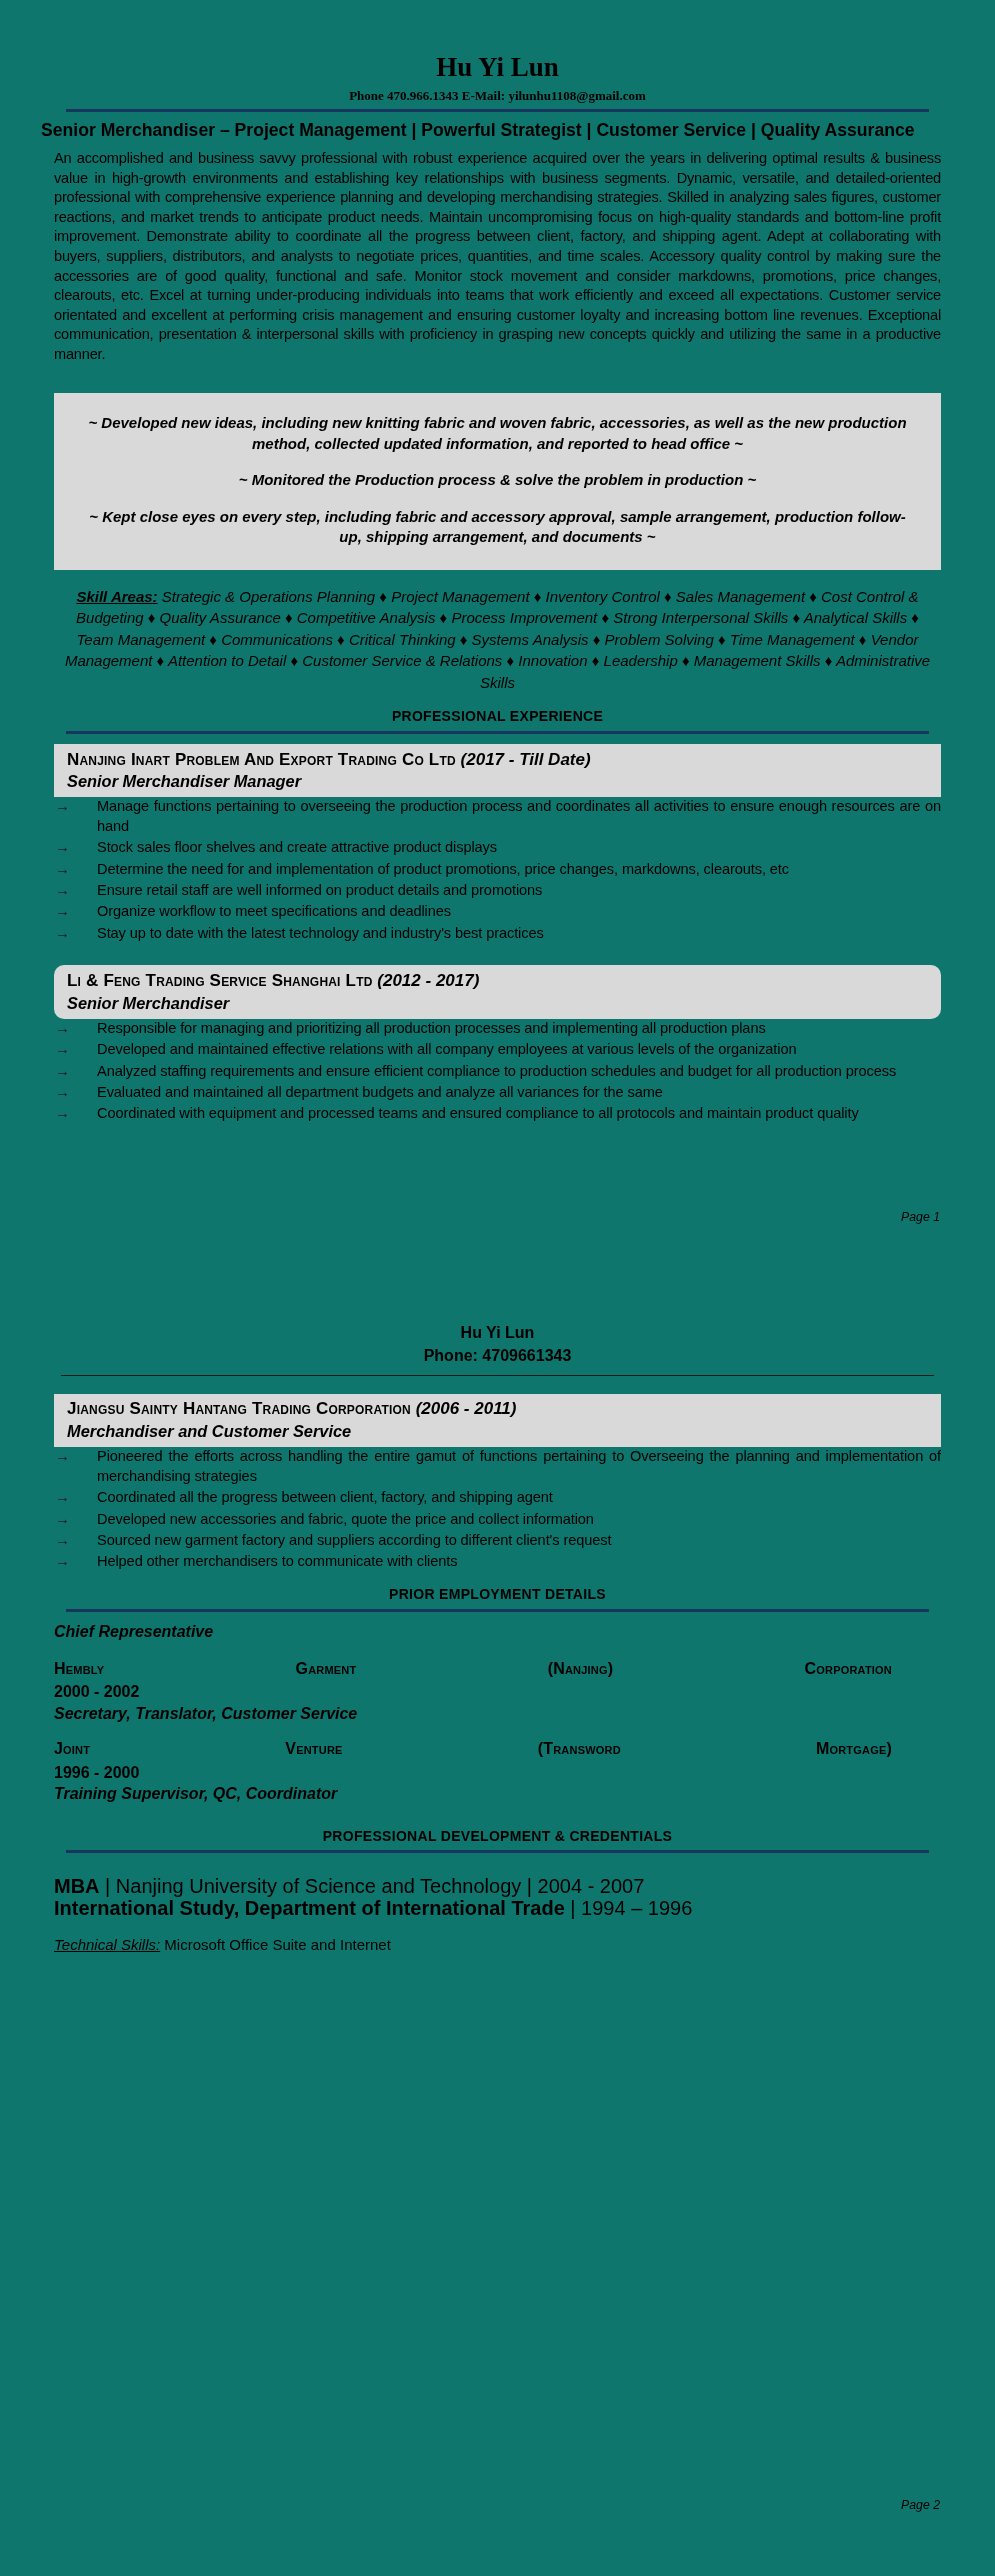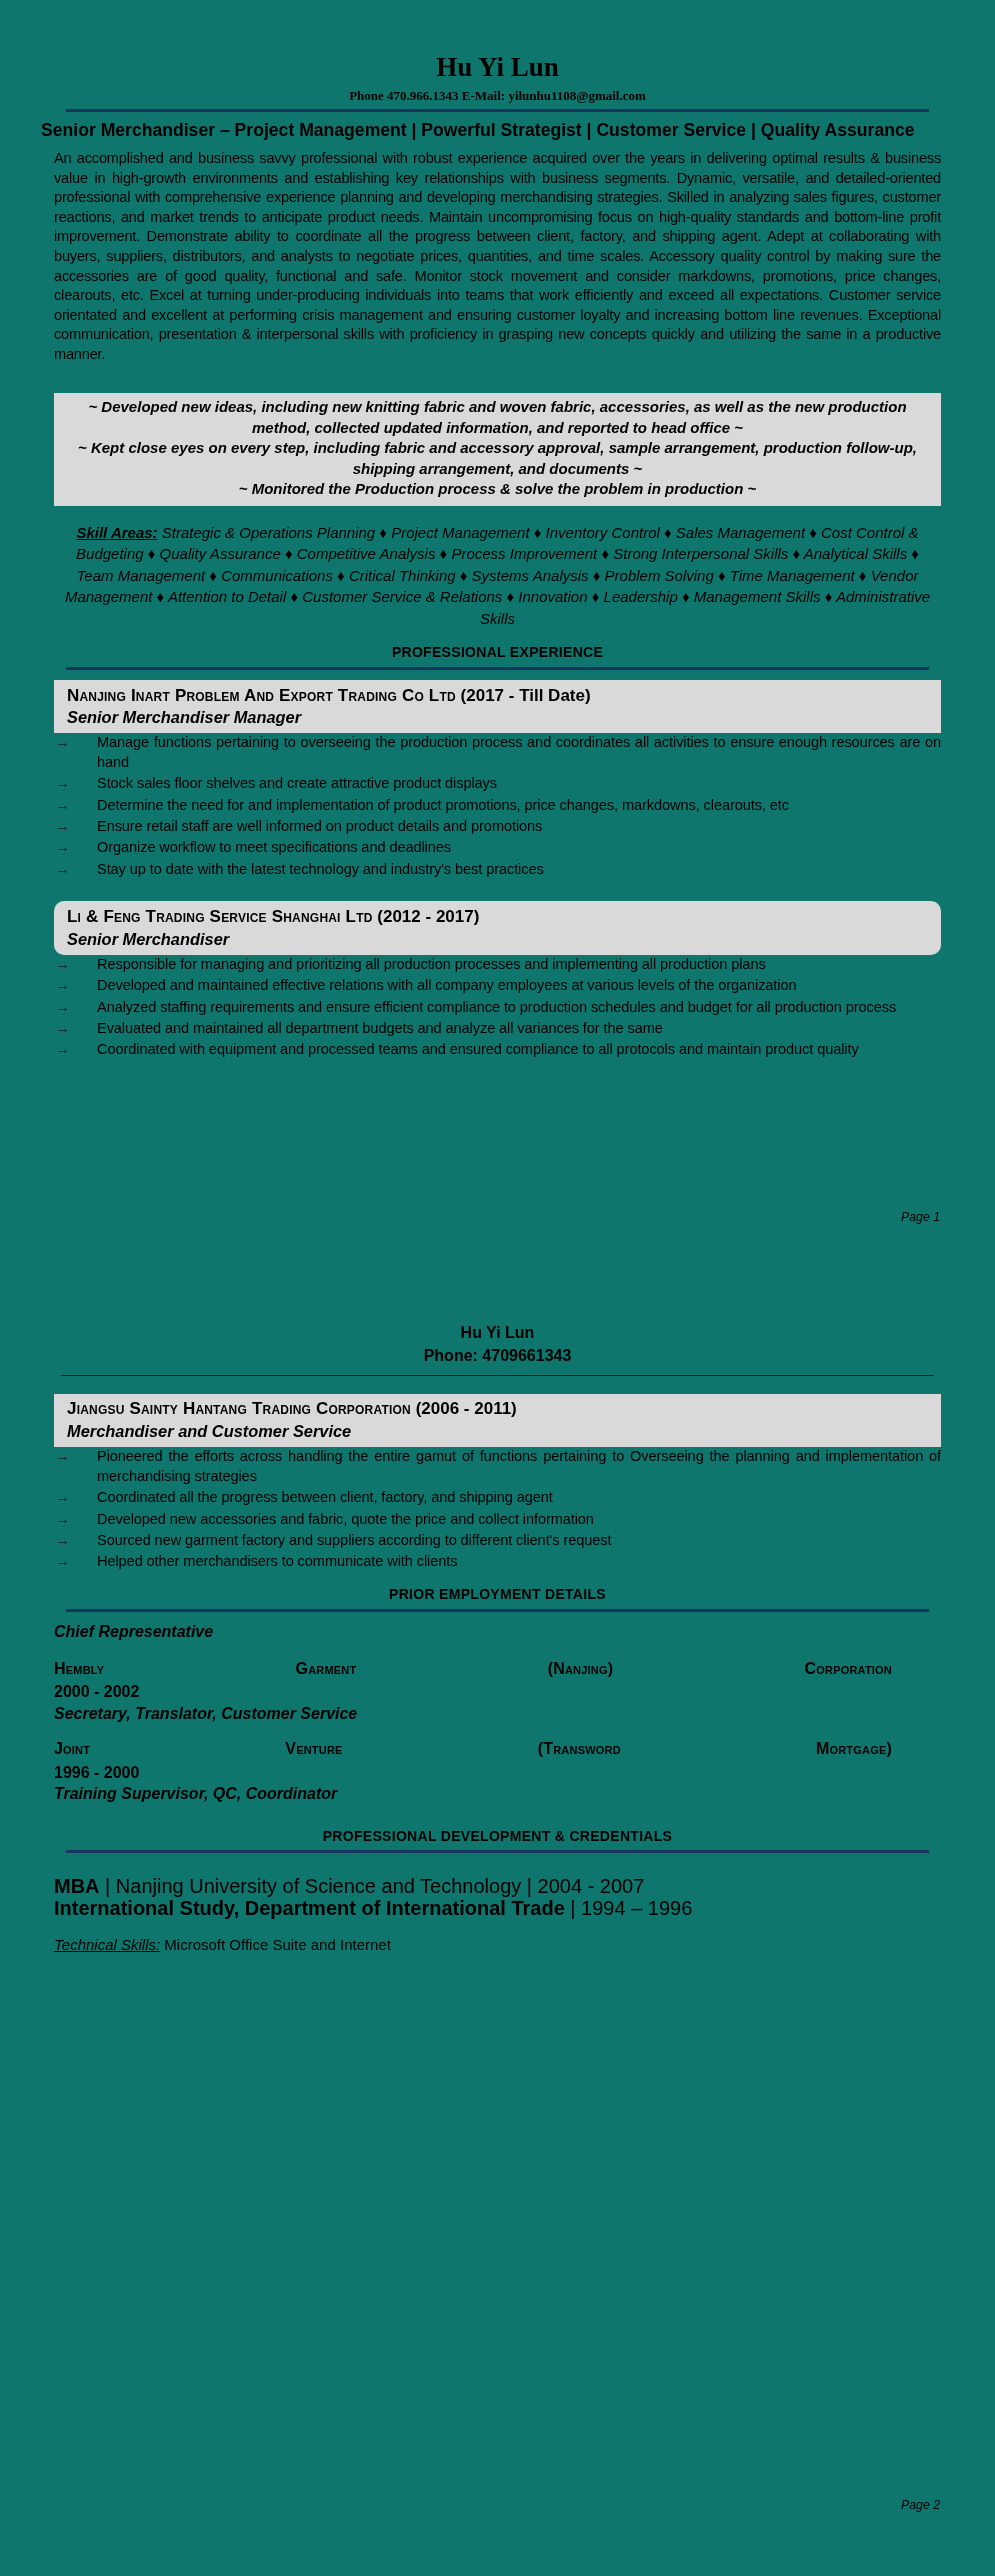--- a/index.html
+++ b/index.html
@@ -6,35 +6,35 @@
   body{width:995px;height:2576px;font-family:"Liberation Sans",sans-serif;color:#000;}
   .page{position:relative;width:995px;height:1288px;overflow:hidden;background:#0f766e;}
 
   
   .rule-navy{height:2.9px;background:#17365D;margin:0 66px;}
   .rule-thin{height:1.2px;background:#1a1a1a;margin:0 61px;}
   .section-heading{text-align:center;font-weight:bold;font-size:14px;letter-spacing:0.3px;line-height:17.6px;}
   .grey-job{margin:0 54px;background:#D9D9D9;padding:4.7px 8.2px 5.9px 13px;}
   .grey-job .co-line{font-size:17px;font-weight:bold;line-height:21px;}
   .grey-job .co-name{font-variant:small-caps;letter-spacing:0.2px;}
-  .grey-job .co-dates{}
+  .grey-job .co-dates{font-style:italic;}
   .grey-job .co-title{font-size:16.4px;font-weight:bold;font-style:italic;line-height:20px;margin-top:1.8px;}
   ul.bullets{list-style:none;margin:0 54px;padding:0;}
   ul.bullets li{position:relative;padding-left:43px;font-size:14.6px;letter-spacing:-0.1px;line-height:19.6px;margin-bottom:1.8px;text-align:justify;}
   ul.bullets .arr{position:absolute;left:1.2px;top:0;font-size:14.6px;color:#1a1a1a;}
   .page-footer{position:absolute;top:1210px;right:55px;font-style:italic;font-size:12.3px;}
 
   
   .p1-name{padding-top:52px;text-align:center;font-family:"Liberation Serif",serif;font-weight:bold;font-size:27px;line-height:30px;}
   .p1-contact{margin-top:5.9px;text-align:center;font-family:"Liberation Serif",serif;font-weight:bold;font-size:13px;line-height:15px;}
   .p1-rule{margin-top:5.9px;}
   .p1-headline{margin:7px 41px 0;text-align:left;font-weight:bold;font-size:17.6px;line-height:23.4px;}
   .p1-summary{margin:7px 54px 0;font-size:14.6px;letter-spacing:-0.2px;line-height:19.6px;text-align:justify;}
   .hl-block{margin:28px 54px 0;background:#D9D9D9;padding:4.7px 11.7px 5.9px;text-align:center;}
-  .hl-block p{margin:0;font-weight:bold;font-style:italic;font-size:15px;line-height:20.5px;}
+  .hl-block p{margin:16px;font-weight:bold;font-style:italic;font-size:15px;line-height:20.5px;}
   .skills-block{margin:16.4px 61px 0;text-align:center;font-style:italic;font-size:15px;line-height:21.4px;}
   .skills-label{font-weight:bold;text-decoration:underline;}
   .p1-exp-heading{margin-top:15px;}
   .p1-exp-rule{margin-top:5.3px;}
   .job1-header{margin-top:10px;}
   .job-bullets{margin-top:14px;}
   .job2-header{margin-top:22px;border-radius:10px;}
 
   
   .p2-name{padding-top:35px;text-align:center;font-weight:bold;font-size:16px;line-height:19px;}
@@ -60,22 +60,22 @@
 
 <div class="page">
   <div class="p1-name">Hu Yi Lun</div>
   <div class="p1-contact">Phone 470.966.1343 E-Mail: yilunhu1108@gmail.com</div>
   <div class="rule-navy p1-rule"></div>
   <div class="p1-headline">Senior Merchandiser – Project Management | Powerful Strategist | Customer Service | Quality Assurance</div>
   <div class="p1-summary">An accomplished and business savvy professional with robust experience acquired over the years in delivering optimal results &amp; business value in high-growth environments and establishing key relationships with business segments. Dynamic, versatile, and detailed-oriented professional with comprehensive experience planning and developing merchandising strategies. Skilled in analyzing sales figures, customer reactions, and market trends to anticipate product needs. Maintain uncompromising focus on high-quality standards and bottom-line profit improvement. Demonstrate ability to coordinate all the progress between client, factory, and shipping agent. Adept at collaborating with buyers, suppliers, distributors, and analysts to negotiate prices, quantities, and time scales. Accessory quality control by making sure the accessories are of good quality, functional and safe. Monitor stock movement and consider markdowns, promotions, price changes, clearouts, etc. Excel at turning under-producing individuals into teams that work efficiently and exceed all expectations. Customer service orientated and excellent at performing crisis management and ensuring customer loyalty and increasing bottom line revenues. Exceptional communication, presentation &amp; interpersonal skills with proficiency in grasping new concepts quickly and utilizing the same in a productive manner.</div>
 
   <div class="hl-block">
     <p>~ Developed new ideas, including new knitting fabric and woven fabric, accessories, as well as the new production method, collected updated information, and reported to head office ~</p>
+    <p>~ Monitored the Production process &amp; solve the problem in production ~</p>
     <p>~ Kept close eyes on every step, including fabric and accessory approval, sample arrangement, production follow-up, shipping arrangement, and documents ~</p>
-    <p>~ Monitored the Production process &amp; solve the problem in production ~</p>
   </div>
 
   <div class="skills-block">
     <span class="skills-label">Skill Areas:</span>
     <span>Strategic &amp; Operations Planning ♦ Project Management ♦ Inventory Control ♦ Sales Management ♦ Cost Control &amp; Budgeting ♦ Quality Assurance ♦ Competitive Analysis ♦ Process Improvement ♦ Strong Interpersonal Skills ♦ Analytical Skills ♦ Team Management ♦ Communications ♦ Critical Thinking ♦ Systems Analysis ♦ Problem Solving ♦ Time Management ♦ Vendor Management ♦ Attention to Detail ♦ Customer Service &amp; Relations ♦ Innovation ♦ Leadership ♦ Management Skills ♦ Administrative Skills</span>
   </div>
 
   <div class="section-heading p1-exp-heading">PROFESSIONAL EXPERIENCE</div>
   <div class="rule-navy p1-exp-rule"></div>
 

